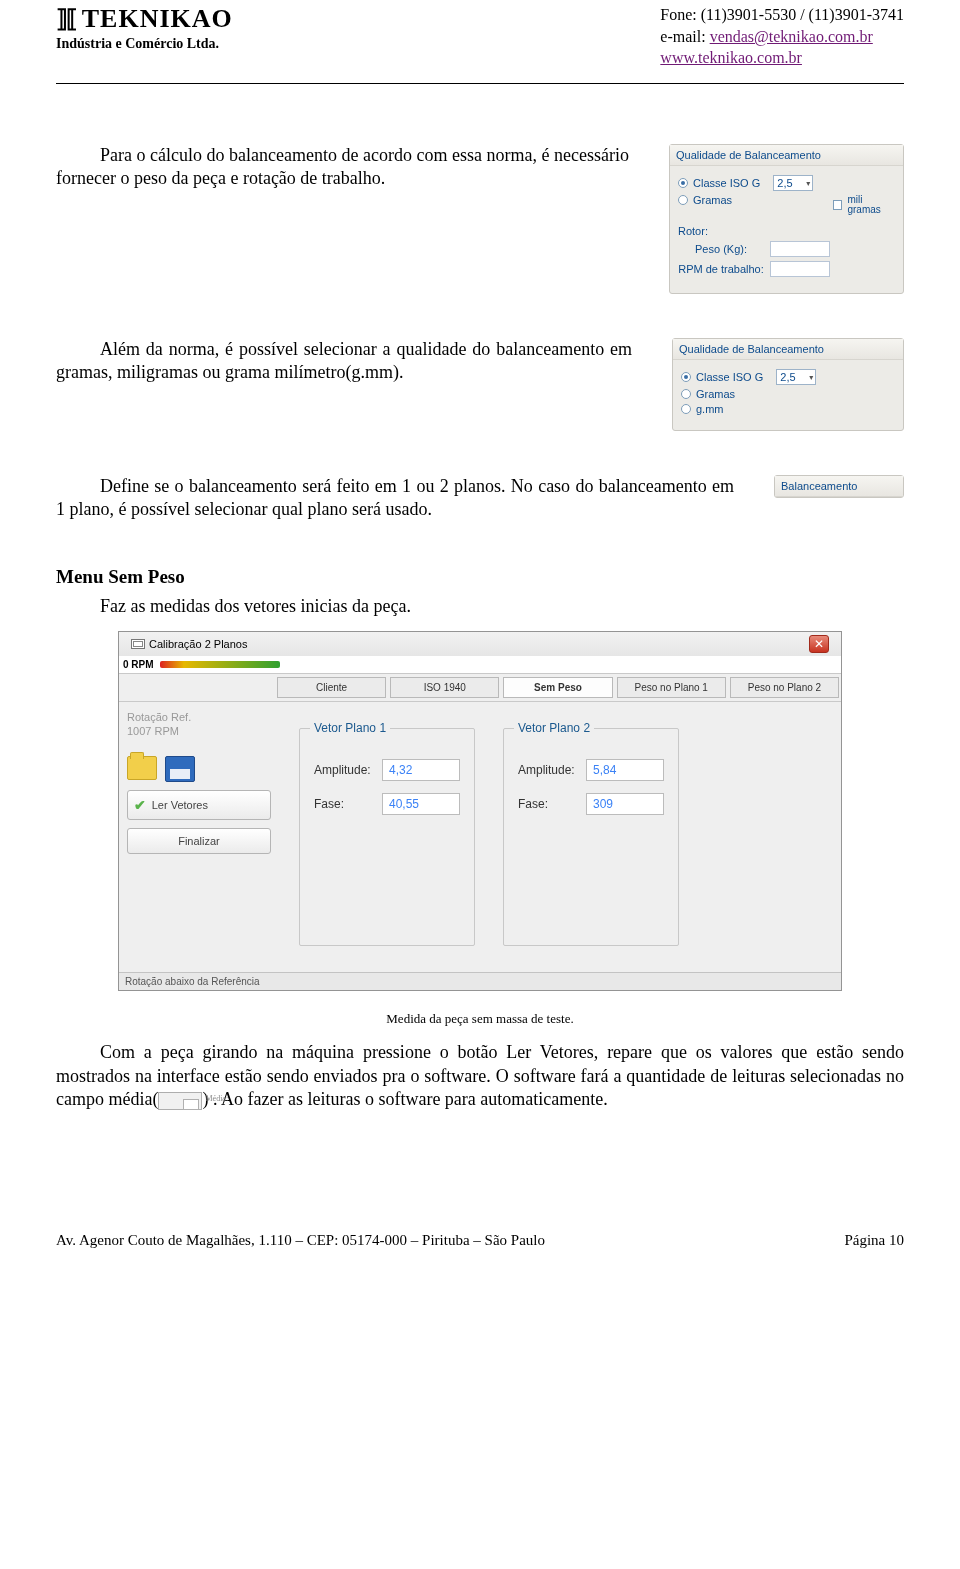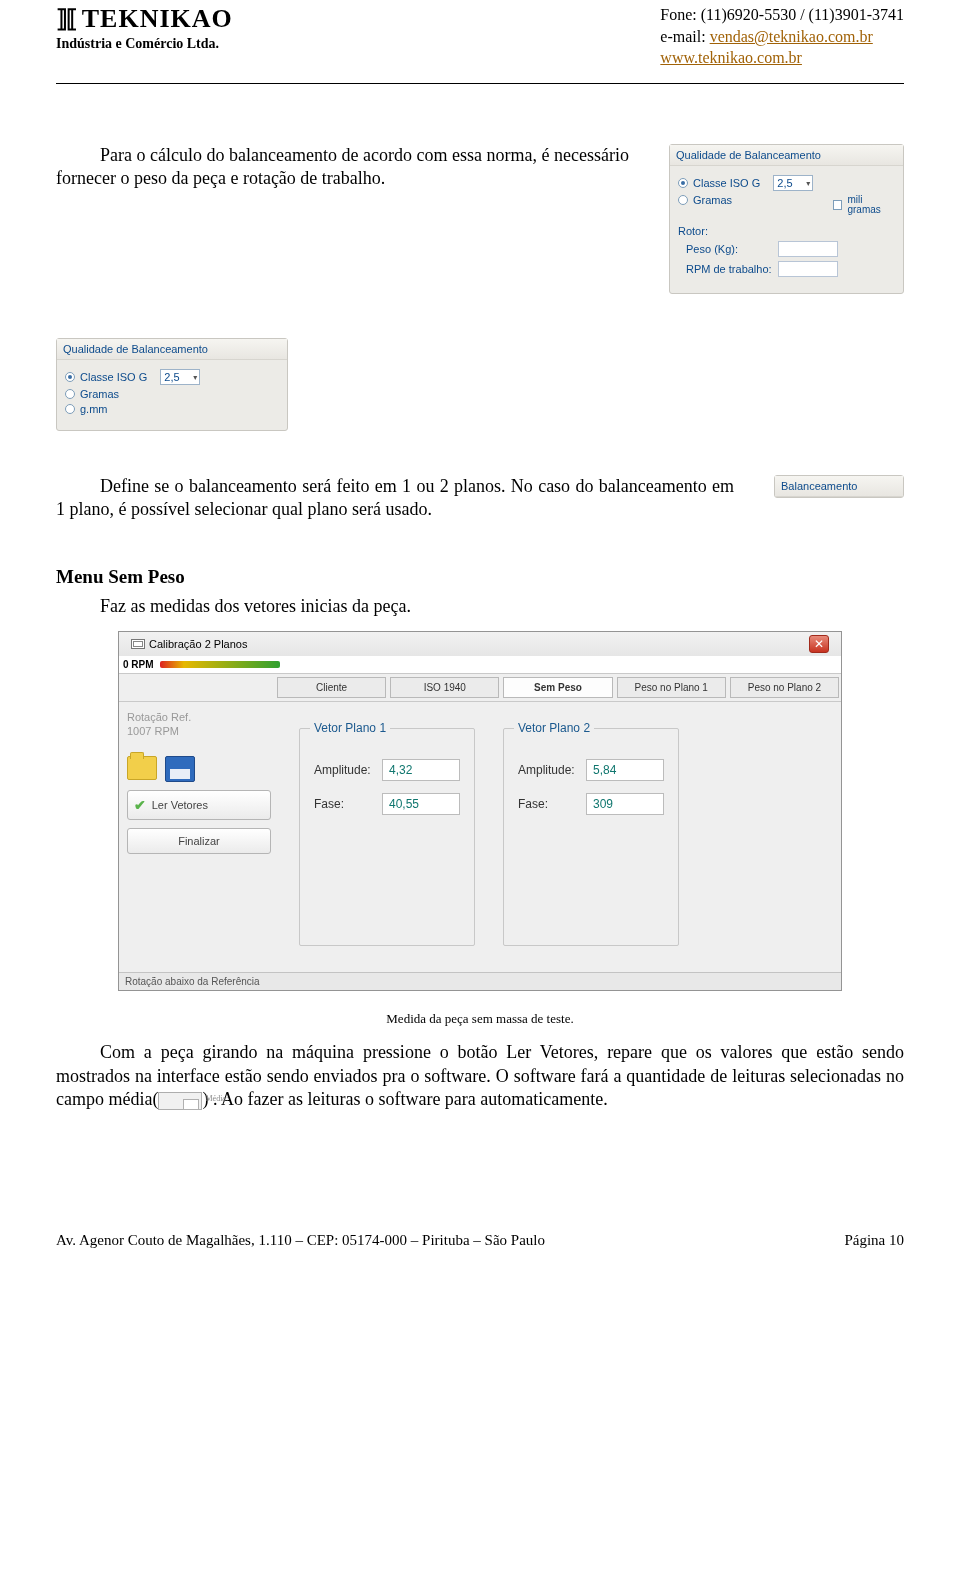--- a/index.html
+++ b/index.html
@@ -5,34 +5,34 @@
   * { box-sizing: border-box; margin: 0; padding: 0; }
   body { font-family: "Times New Roman", Times, serif; background: #fff; width: 960px; margin: 0 auto; color: #000; font-size: 16px; }
   .page { padding: 0 56px 20px 56px; }
   .header { display: flex; justify-content: space-between; align-items: flex-start; padding-top: 4px; }
   .logo-block { display: flex; flex-direction: column; }
   .logo-row { display: flex; align-items: center; gap: 6px; }
   .logo-glyph { font-weight: bold; font-size: 24px; letter-spacing: -2px; }
   .company { font-weight: bold; font-size: 26px; letter-spacing: 1px; }
   .subtitle { font-weight: bold; font-size: 14px; margin-top: 2px; }
   .contact { text-align: left; font-size: 16px; line-height: 1.35; }
-  .contact a { color: #a16207; text-decoration: underline; }
+  .contact a { color: #701a75; text-decoration: underline; }
   hr.sep { border: none; border-top: 1.5px solid #000; margin: 14px 0 60px 0; }
   .section-row { display: flex; align-items: flex-start; gap: 40px; margin-bottom: 44px; }
   .section-text { flex: 1; font-size: 18px; line-height: 1.3; text-align: justify; }
   .panel { width: 235px; background: #ecebe7; border: 1px solid #c9c7c1; border-radius: 3px; font-family: Tahoma, sans-serif; font-size: 11px; color: #0d4b8c; }
   .panel-title { background: linear-gradient(#f6f5f1,#e8e6e1); padding: 4px 6px; font-size: 11px; border-bottom: 1px solid #d7d5cf; }
   .panel-body { padding: 6px 8px 12px 8px; }
   .rad-row { display: flex; align-items: center; gap: 5px; margin: 3px 0; color: #0d4b8c; }
   .rad { width: 10px; height: 10px; border: 1px solid #7d9db9; border-radius: 50%; background: #fff; display: inline-flex; align-items: center; justify-content: center; }
   .rad.sel::after { content:""; width:4px; height:4px; background:#3a6ea5; border-radius:50%; }
   .chk { width: 10px; height: 10px; border: 1px solid #7d9db9; background:#fff; }
   .sel-input { border: 1px solid #9db3c9; background: #fff; font-size: 11px; padding: 1px 14px 1px 3px; position: relative; display: inline-block; min-width: 40px; }
   .sel-input .arrow { position:absolute; right:2px; top:3px; font-size:8px; color:#555; }
-  .field-row { display:flex; align-items:center; gap:6px; margin:4px 8px; }
+  .field-row { display:flex; align-items:center; gap:6px; margin:4px 0;text-align:center; }
   .txt-input { border:1px solid #b8c5d6; background:#fff; height:16px; width:60px; }
   .panel-sub { display:flex; justify-content: space-between; }
   .panel-col { flex:1; }
   .heading { font-weight: bold; font-size: 19px; margin-top: 28px; }
   .para-below { font-size: 18px; margin-top: 8px; }
   .app-frame { margin: 14px auto 0 auto; width: 724px; border:1px solid #949494; font-family: Tahoma, sans-serif; }
   .app-titlebar { background: linear-gradient(#f2f2f2,#e6e6e6); display:flex; justify-content:space-between; align-items:center; padding:3px 12px; font-size:11px; }
   .tb-left { display:flex; align-items:center; gap:4px; }
   .tb-icon { width:14px; height:10px; background:#fff; border:1px solid #777; position:relative; }
   .tb-icon::after { content:""; position:absolute; top:1px; left:1px; right:1px; bottom:1px; border:1px solid #888; }
@@ -50,21 +50,21 @@
   .ico-folder::before{content:"";position:absolute;top:-5px;left:2px;width:12px;height:6px;background:#f2cf4a;border:1px solid #c9a627;border-bottom:none;border-radius:2px 2px 0 0;}
   .ico-floppy { width:30px; height:26px; background:#2f6bbd; border:1px solid #1f4a8a; border-radius:2px; position:relative; }
   .ico-floppy::after{content:"";position:absolute;bottom:2px;left:4px;right:4px;height:10px;background:#e9eef7;}
   .side-btn { background:linear-gradient(#fff,#ebebeb); border:1px solid #b5b5b5; border-radius:3px; padding:6px 6px; font-size:11px; display:flex; align-items:center; gap:6px; color:#444; }
   .check-ico { color:#5ab34b; font-weight:bold; font-size:14px; }
   .app-main { flex:1; padding:26px 20px; display:flex; gap:28px; }
   .vetor-group { border:1px solid #c8c8c8; border-radius:2px; padding:18px 14px 12px 14px; position:relative; background:#efefef; }
   .vetor-legend { position:absolute; top:-8px; left:10px; background:#efefef; padding:0 4px; font-size:12px; color:#1b598e; }
   .vf-row { display:flex; align-items:center; margin:12px 0; }
   .vf-label { font-size:12px; color:#333; width:68px; }
-  .vf-input { border:1px solid #bcbcbc; background:#fff; color:#0f766e; font-size:12px; padding:3px 6px; width:78px; }
+  .vf-input { border:1px solid #bcbcbc; background:#fff; color:#3b82f6; font-size:12px; padding:3px 6px; width:78px; }
   .statusbar { background:#e8e8e8; border-top:1px solid #c3c3c3; font-size:10px; color:#555; padding:3px 6px; }
   .caption { text-align:center; font-size:13px; margin-top:20px; }
   .body-para { font-size:18px; line-height:1.33; text-align:justify; margin-top:14px; text-indent: 44px; }
   .media-ico { display:inline-block; vertical-align:middle; width:44px; height:18px; border:1px solid #aeaeae; background:#f1f1f1; position:relative; font-size:8px; color:#888; }
   .media-ico::before{content:"Média:";position:absolute;top:1px;left:2px;}
   .media-ico::after{content:"";position:absolute;right:2px;top:6px;width:14px;height:9px;background:#fff;border:1px solid #b0b0b0;}
   .footer { margin-top: 120px; display:flex; justify-content:space-between; font-size:15px; }
 </style>
 </head>
 <body>
@@ -73,21 +73,21 @@
 
   <div class="header">
     <div class="logo-block">
       <div class="logo-row">
         <span class="logo-glyph">⟧⟦</span>
         <span class="company">TEKNIKAO</span>
       </div>
       <span class="subtitle">Indústria e Comércio Ltda.</span>
     </div>
     <div class="contact">
-      <div>Fone: (11)6920-5530 / (11)3901-3741</div>
+      <div>Fone: (11)3901-5530 / (11)3901-3741</div>
       <div><span>e-mail: </span><a href="#">vendas@teknikao.com.br</a></div>
       <div><a href="#">www.teknikao.com.br</a></div>
     </div>
   </div>
   <hr class="sep">
 
   <div class="section-row">
     <div class="section-text" style="text-indent:44px;">Para o cálculo do balanceamento de acordo com essa norma, é necessário fornecer o peso da peça e rotação de trabalho.</div>
     <div class="panel">
       <div class="panel-title">Qualidade de Balanceamento</div>
@@ -115,20 +115,21 @@
           </div>
         <div class="field-row">
             <span style="width:86px">RPM de trabalho:</span>
             <span class="txt-input"></span>
           </div>
       </div>
     </div>
   </div>
 
   <div class="section-row">
+    <div class="section-text" style="text-indent:44px;">Além da norma, é possível selecionar a qualidade do balanceamento em gramas, miligramas ou grama milímetro(g.mm).</div>
     <div class="panel" style="width:232px;">
       <div class="panel-title">Qualidade de Balanceamento</div>
       <div class="panel-body">
         <div class="rad-row"><span class="rad sel"></span><span>Classe ISO G</span>&nbsp;<span class="sel-input"><span>2,5</span><span class="arrow">▾</span></span></div>
         <div class="rad-row">
             <span class="rad"></span>
             <span>Gramas</span>
           </div>
         <div class="rad-row">
             <span class="rad"></span>

